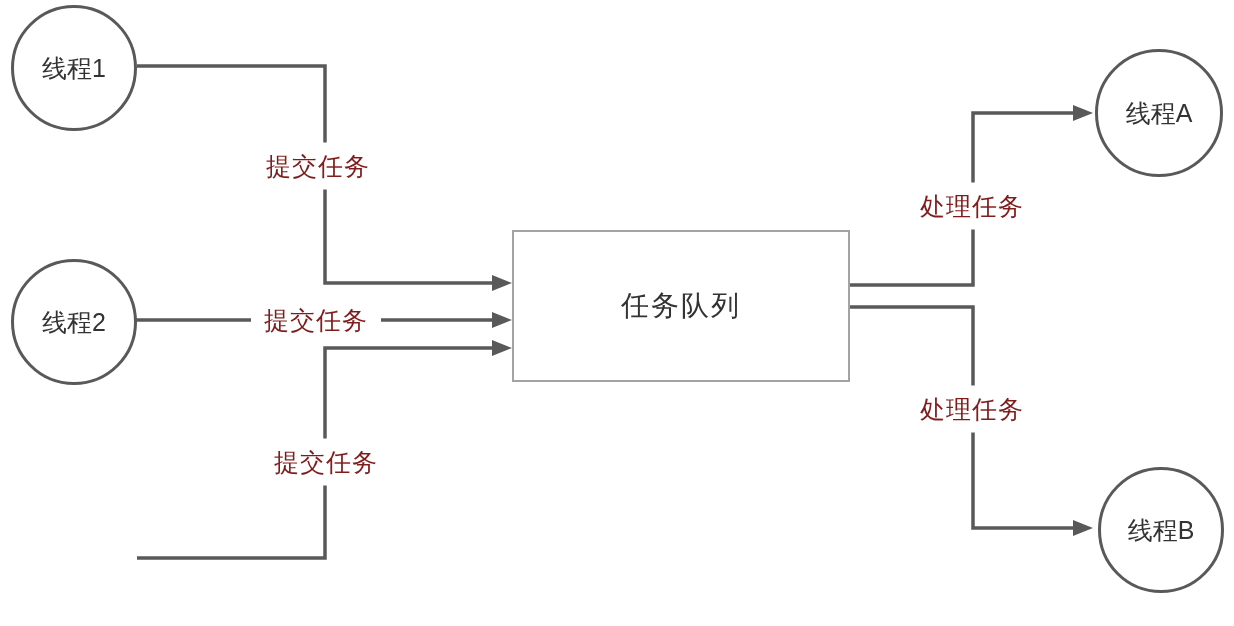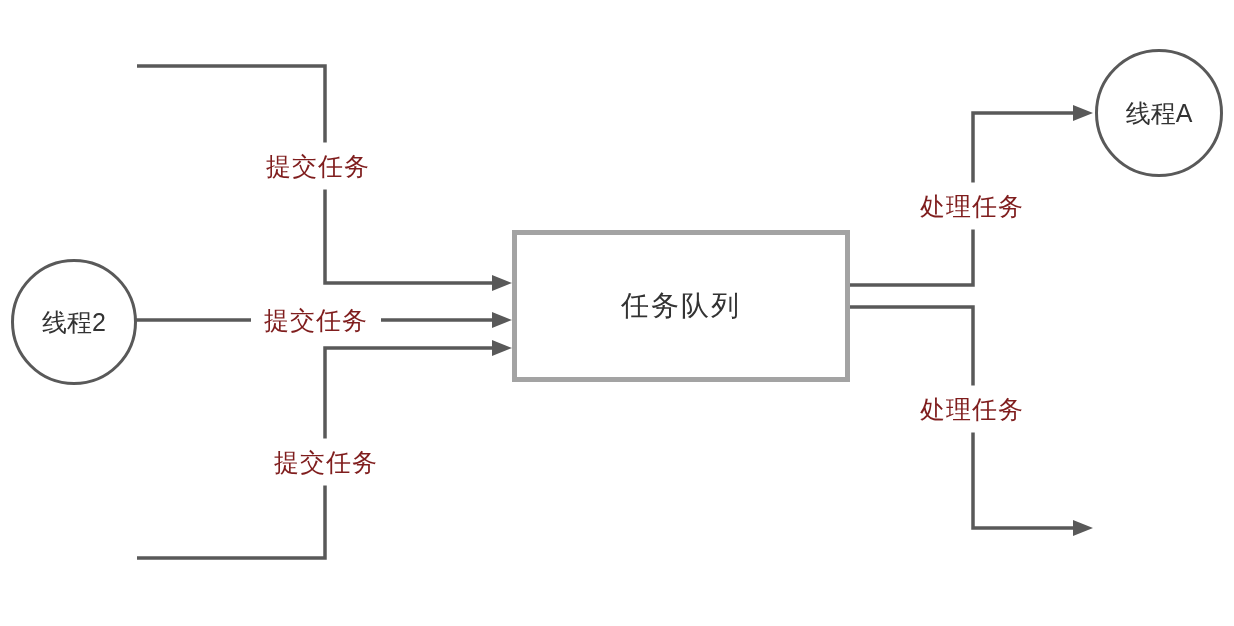--- a/index.html
+++ b/index.html
@@ -44,21 +44,21 @@
     font-size: 25px;
     z-index: 2;
     box-sizing: border-box;
   }
   .queue-box {
     position: absolute;
     left: 512px;
     top: 230px;
     width: 338px;
     height: 152px;
-    border: 5px solid #a3a3a3;
+    border: 2px solid #a3a3a3;
     background: #ffffff;
     display: flex;
     align-items: center;
     justify-content: center;
     color: #333333;
     font-size: 28px;
     letter-spacing: 2px;
     z-index: 2;
     box-sizing: border-box;
   }
@@ -103,31 +103,37 @@
     <path d="M 137 558 L 325 558 L 325 348 L 493 348"></path>
     <polygon points="512,348 492,340 492,356"></polygon>
 
     <path d="M 850 285 L 973 285 L 973 113 L 1074 113"></path>
     <polygon points="1093,113 1073,105 1073,121"></polygon>
 
     <path d="M 850 307 L 973 307 L 973 528 L 1074 528"></path>
     <polygon points="1093,528 1073,520 1073,536"></polygon>
   </svg>
 
+  <div class="node-circle n-thread1">
+    <span>线程1</span>
+  </div>
   <div class="node-circle n-thread2">
     <span>线程2</span>
   </div>
 
   <div class="queue-box">
     <span>任务队列</span>
   </div>
 
   <div class="node-circle n-threadA">
     <span>线程A</span>
   </div>
+  <div class="node-circle n-threadB">
+    <span>线程B</span>
+  </div>
 
   <div class="edge-label l-submit1">提交任务</div>
   <div class="edge-label l-submit2">提交任务</div>
   <div class="edge-label l-submit3">提交任务</div>
   <div class="edge-label l-processA">处理任务</div>
   <div class="edge-label l-processB">处理任务</div>
 
 </div>
 
 </body></html>

